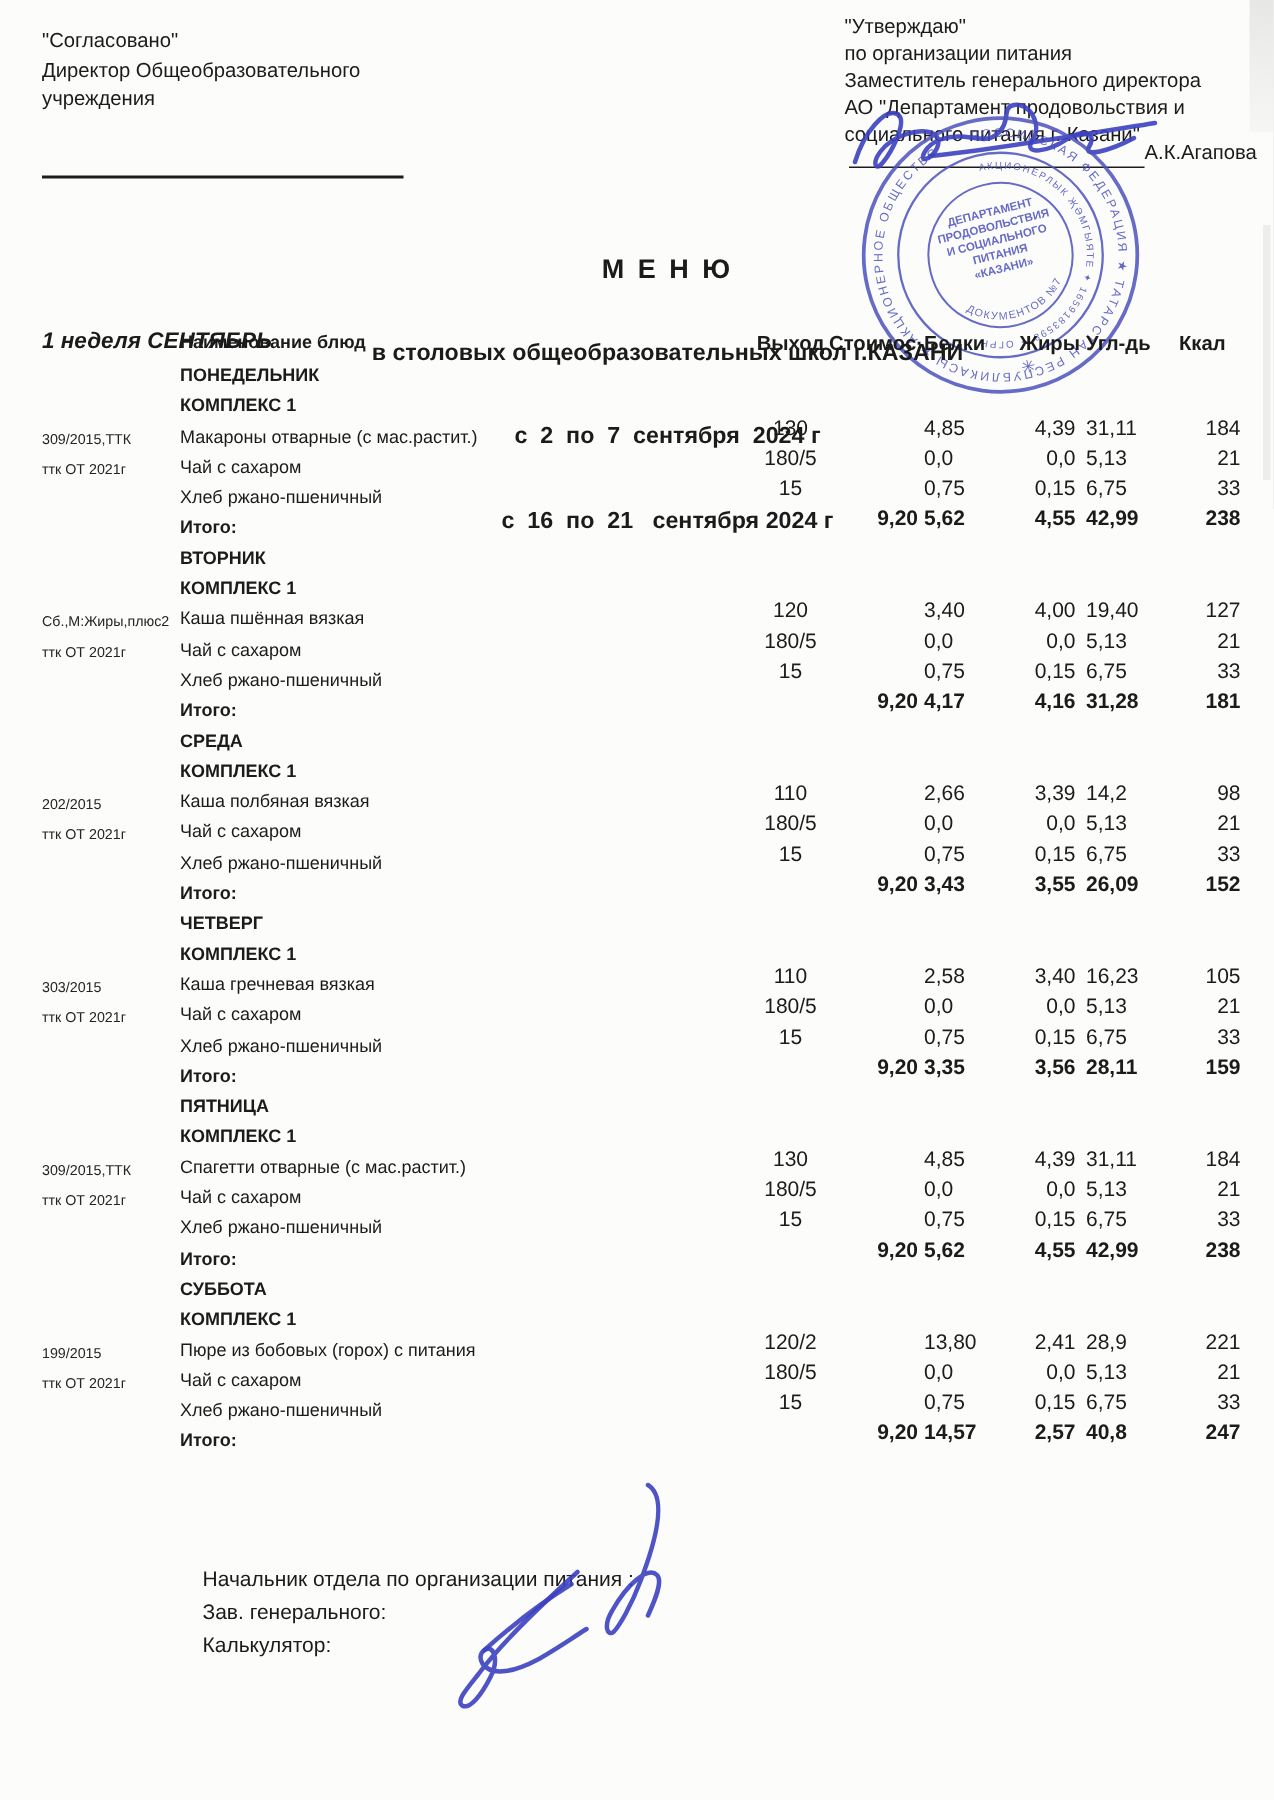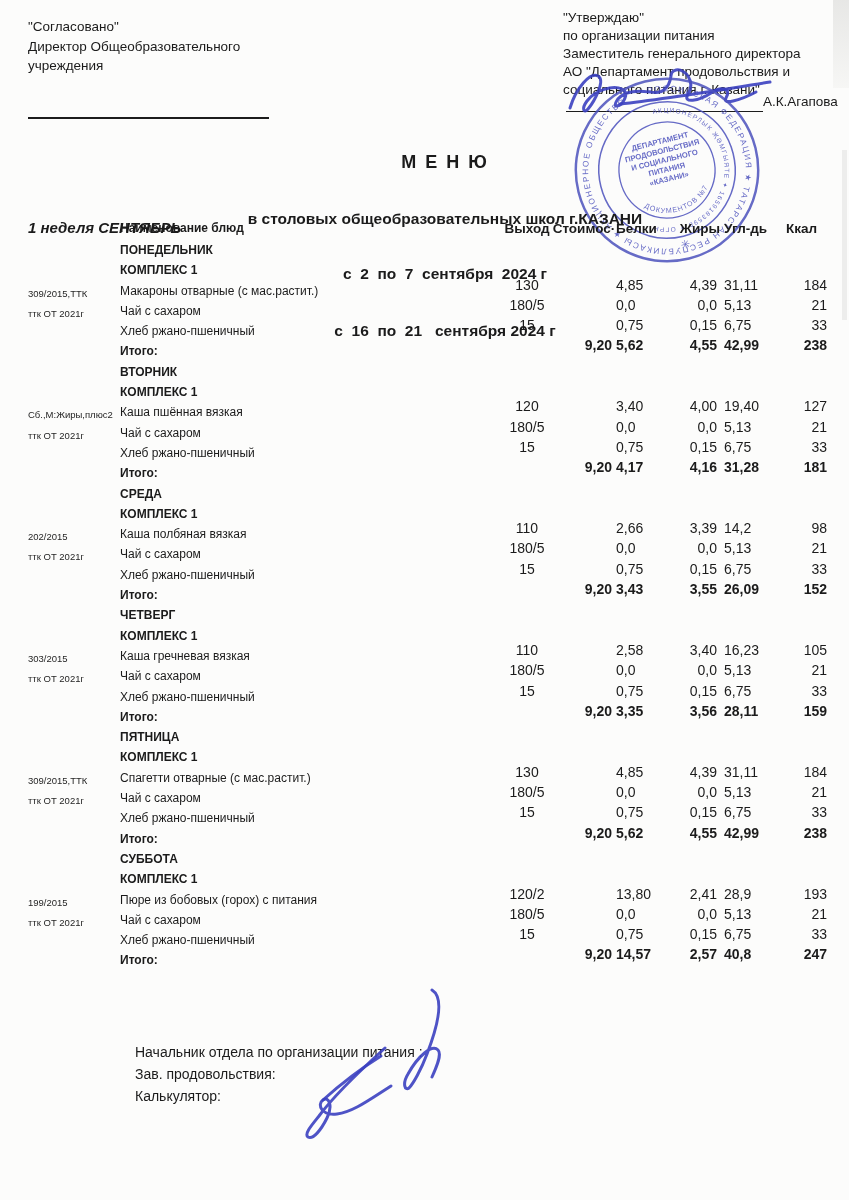--- a/index.html
+++ b/index.html
@@ -8,21 +8,21 @@
   .abs{position:absolute;}
   .b{font-weight:bold;}
   
   .approve-left{left:28px;top:17px;font-size:13.5px;line-height:19.5px;}
   .approve-right{left:563px;top:9px;font-size:13.5px;line-height:18px;}
   .agapova{left:763px;top:94px;font-size:13.5px;}
   .sig-line-left{left:28px;top:117px;width:241px;border-top:2px solid #1c1c1c;}
   .sig-line-right{left:566px;top:111px;width:197px;border-top:1.5px solid #1c1c1c;}
   
   .title{left:40px;top:116px;width:810px;text-align:center;font-weight:bold;white-space:pre;}
-  .title .t1{font-size:18px;letter-spacing:2px;}
+  .title .t1{font-size:18px;letter-spacing:2px;margin-top:17px;}
   .title .t2{font-size:15.5px;margin-top:1px;}
   .title .t3{font-size:15.5px;line-height:20.5px;}
   .week{left:28px;top:219px;font-size:15px;font-weight:bold;font-style:italic;}
   
   .menu-table{left:28px;top:221px;width:813px;}
   .row{display:grid;grid-template-columns:92px 382px 50px 64px 54px 54px 62px 55px;height:20.3px;align-items:start;}
   .code {grid-column:1;font-size:9.5px;padding-top:4px;color:#252525;white-space:nowrap;}
   .name {grid-column:2;font-size:12px;white-space:nowrap;}
   .vyhod{grid-column:3;text-align:center;}
   .stoim{grid-column:4;text-align:right;padding-right:4px;}
@@ -342,21 +342,21 @@
       <div class="row">
         <div class="name b">КОМПЛЕКС 1</div>
       </div>
       <div class="row">
         <div class="code">199/2015</div>
         <div class="name">Пюре из бобовых (горох) с питания</div>
         <div class="vyhod num">120/2</div>
         <div class="belki num">13,80</div>
         <div class="zhiry num">2,41</div>
         <div class="ugl num">28,9</div>
-        <div class="kkal num">193</div>
+        <div class="kkal num">221</div>
       </div>
       <div class="row">
         <div class="code">ттк ОТ 2021г</div>
         <div class="name">Чай с сахаром</div>
         <div class="vyhod num">180/5</div>
         <div class="belki num">0,0</div>
         <div class="zhiry num">0,0</div>
         <div class="ugl num">5,13</div>
         <div class="kkal num">21</div>
       </div>
@@ -375,21 +375,21 @@
         <div class="belki num b">14,57</div>
         <div class="zhiry num b">2,57</div>
         <div class="ugl num b">40,8</div>
         <div class="kkal num b">247</div>
       </div>
 
   </div>
 
   <div class="abs footer">
     <div>Начальник отдела по организации питания :</div>
-    <div>Зав. продовольствия:</div>
+    <div>Зав. генерального:</div>
     <div>Калькулятор:</div>
   </div>
 
   <svg class="abs sig-f1 ink" viewBox="0 0 66 112">
     <g stroke="#3b40c0">
       <path d="M44,6 C57,14 49,44 39,70 C33,86 25,100 21,104 C17,107 14,100 20,90 C30,72 44,60 50,66 C54,70 49,82 44,93"></path>
     </g>
   </svg>
   <svg class="abs sig-f2 ink" viewBox="0 0 104 98">
     <g stroke="#3b40c0">

